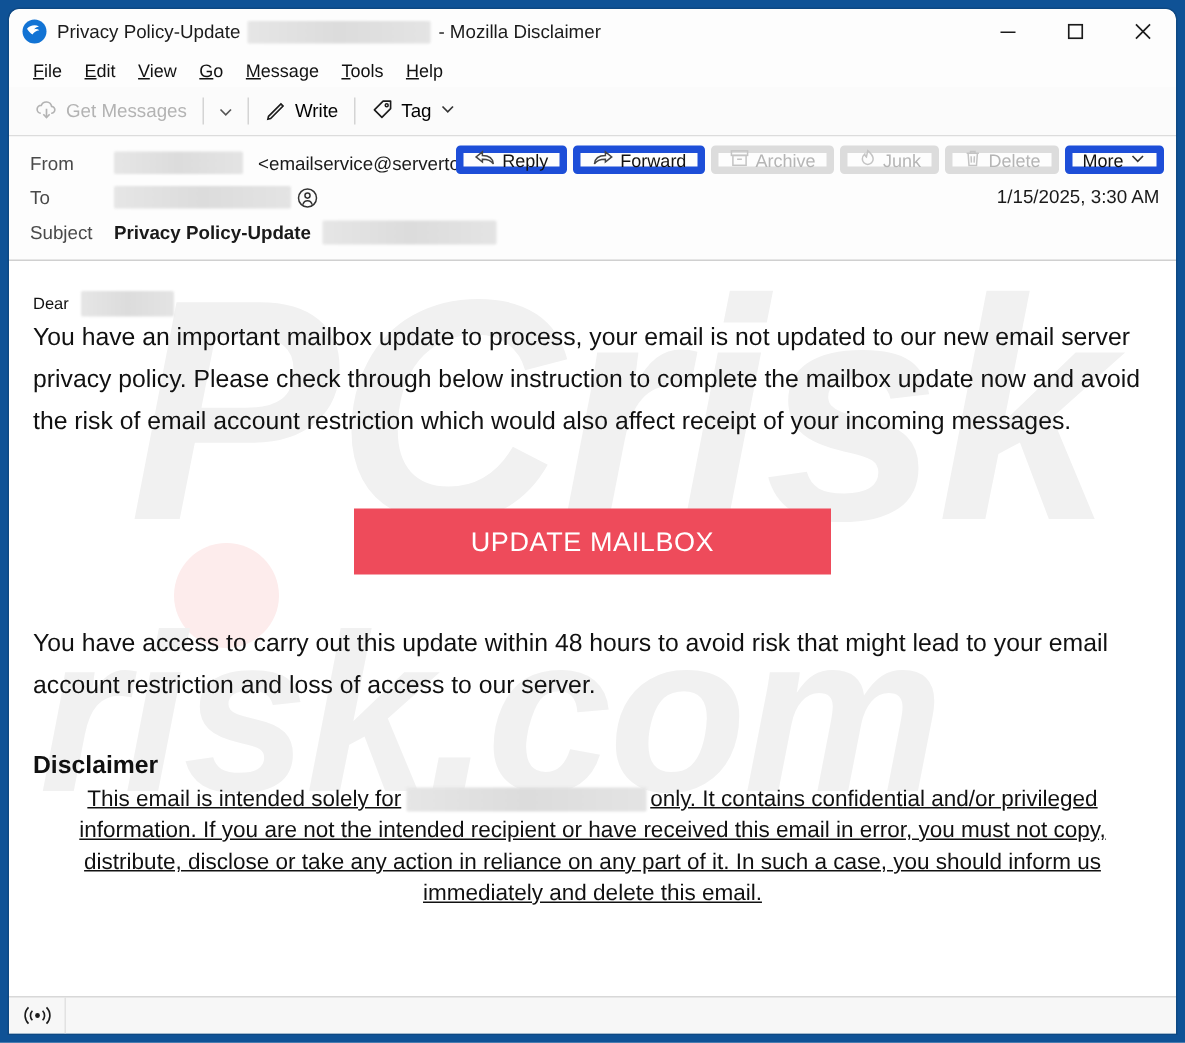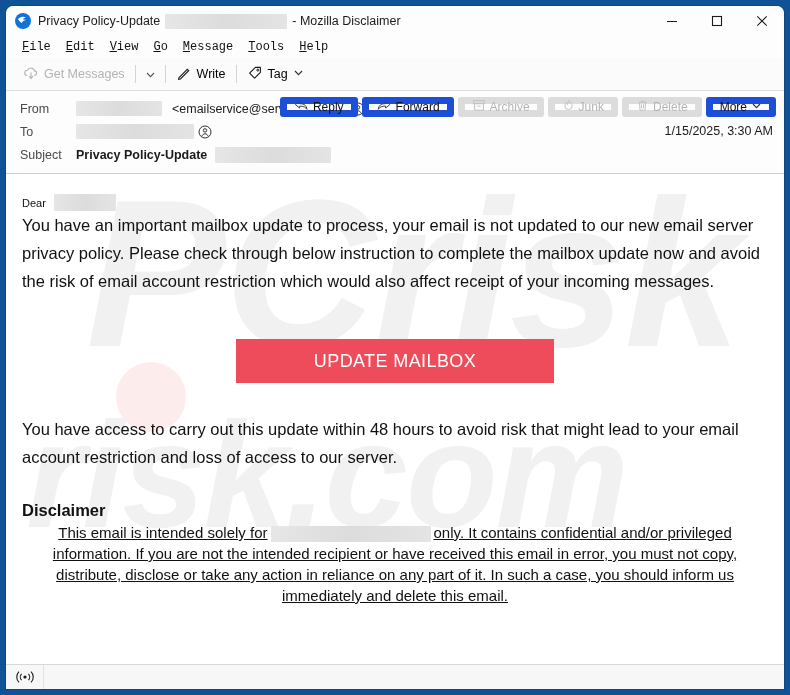--- a/index.html
+++ b/index.html
@@ -67,21 +67,20 @@
   .win-btn svg { display: block; }
 
   
   #menu-bar {
     height: 22px;
     background: #fdfdfd;
     display: flex;
     align-items: center;
     padding-left: 9px;
     gap: 1px;
-    font-family: Liberation Mono, monospace;
   }
   .menu-item {
     font-size: 12px;
     color: #111;
     padding: 2px 7px;
     cursor: default;
     white-space: nowrap;
   }
   .menu-item u { text-decoration: underline; }
 
@@ -154,21 +153,21 @@
     right: 8px; top: 6px;
     display: flex;
     align-items: center;
     gap: 4px;
   }
   .act-btn {
     display: flex; align-items: center; gap: 4px;
     font-size: 12px;
     color: #111;
     background: #fdfdfd;
-    border: 7px solid #1d4ed8;
+    border: 5px solid #1d4ed8;
     border-radius: 3px;
     padding: 3px 7px;
     height: 19px;
     cursor: default;
     white-space: nowrap;
   }
   .act-btn.disabled { color: #b5b5b5; border-color: #dcdcdc; }
   .act-group {
     display: flex;
     align-items: stretch;

